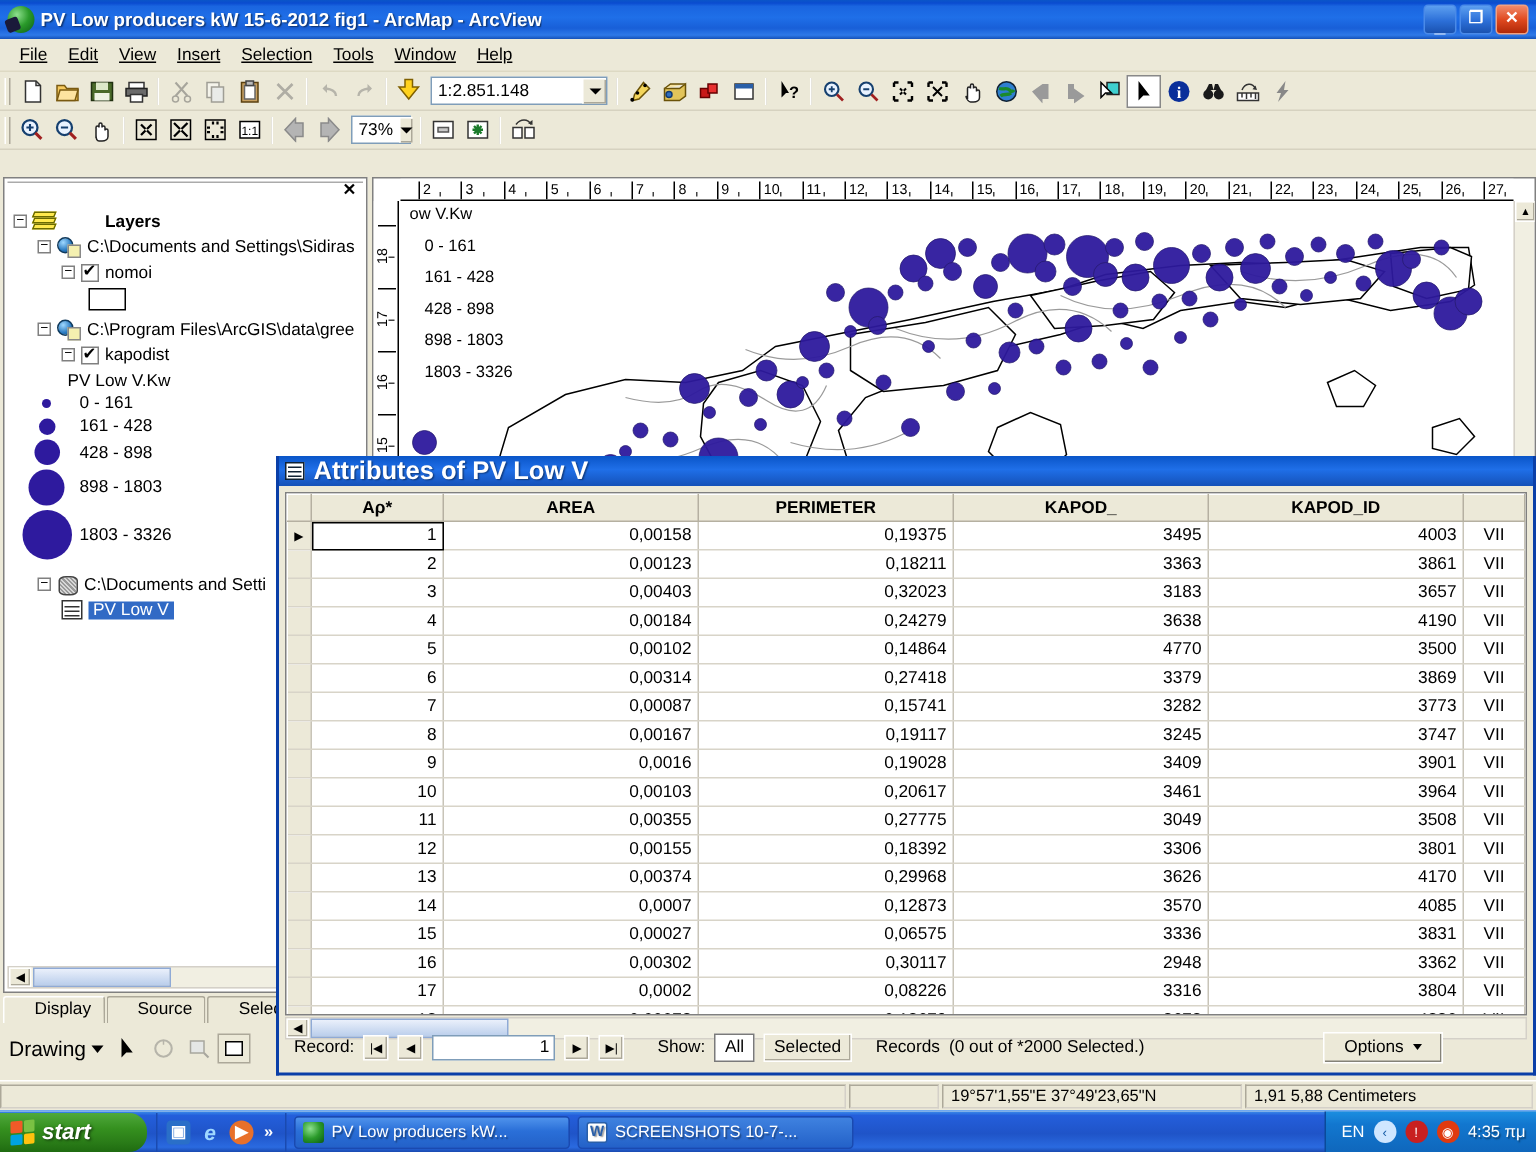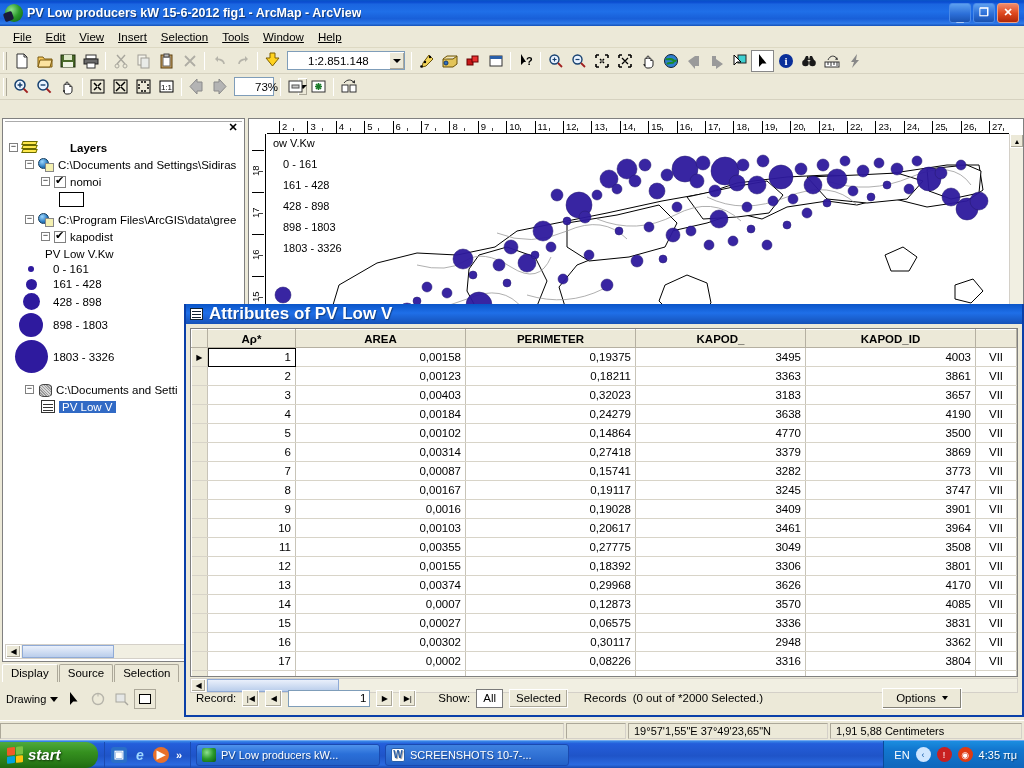--- a/index.html
+++ b/index.html
@@ -73,21 +73,21 @@
   .tbtn {
     width: 23px; height: 22px; display: flex; align-items: center; justify-content: center;
     flex: none; cursor: default; border: 1px solid transparent;
   }
   .tbtn.pressed { border:1px solid #888; background:#fff; }
   .combo {
     height: 19px; border: 1px solid #7f9db9; background: #fff;
     display: flex; align-items: center; font-size: 11.5px; flex: none;
     margin: 0 3px;
   }
-  .combo .val { padding: 0 20px; flex: 1; white-space: nowrap; }
+  .combo .val { padding: 0 4px; flex: 1; white-space: nowrap; }
   .combo .arrow {
     width: 16px; height: 17px; background: #ece9d8; border-left: 1px solid #aca899;
     display: flex; align-items: center; justify-content: center;
     border-top:1px solid #fff; border-left-color:#fff;
     box-shadow: inset -1px -1px 0 #aca899;
   }
   .combo.scale { width: 118px; }
   .combo.zoomlevel { width: 40px; }
   .combo .arrow:after {
     content:""; border-left:4px solid transparent; border-right:4px solid transparent;
@@ -192,34 +192,34 @@
     box-shadow: inset -1px -1px 0 #aca899; display:flex;align-items:center;justify-content:center;font-size:8px; }
   .toc-hscroll .thumb {
     height: 13px; width: 92px; margin-left: 1px;
     background: linear-gradient(180deg,#eaf0fb,#b9cdeb);
     border: 1px solid #8faad6;
   }
   .toc-tabs {
     position: absolute; left: 2px; top: 564px; height: 18px; display: flex; align-items: flex-end;
   }
   .toc-tab {
-    padding: 2px 8px 3px 8px; font-size: 11.5px; background: #ece9d8;
+    padding: 2px 8px 3px 20px; font-size: 11.5px; background: #ece9d8;
     border: 1px solid #aca899; border-bottom: none; margin-right: 1px; cursor: pointer;
     border-radius: 2px 2px 0 0;
   }
   .toc-tab.active { background: #ece9d8; font-weight: normal; border-color:#fff #aca899 #aca899 #fff; }
 
   .drawing-bar {
     position: absolute; left: 2px; top: 586px; width: 180px; height: 26px;
     display: flex; align-items: center;
   }
   .drawing-bar .dbtn {
     width: 24px; height: 22px; display:flex; align-items:center; justify-content:center; cursor:default;
   }
-  .drawing-bar .dmenu { font-size: 11px; padding: 0 4px; display:flex; align-items:center; gap:4px; }
+  .drawing-bar .dmenu { font-size: 14px; padding: 0 4px; display:flex; align-items:center; gap:4px; }
 
   
   .mapview {
     position: absolute; left: 248px; top: 18px; width: 776px; height: 290px;
     background: #fff; border: 1px solid #808080; overflow: hidden;
   }
   .ruler-h {
     position:absolute; left:18px; top:0; right:14px; height:15px;
     background:#fff; border-bottom:1px solid #000; overflow:hidden;
   }

